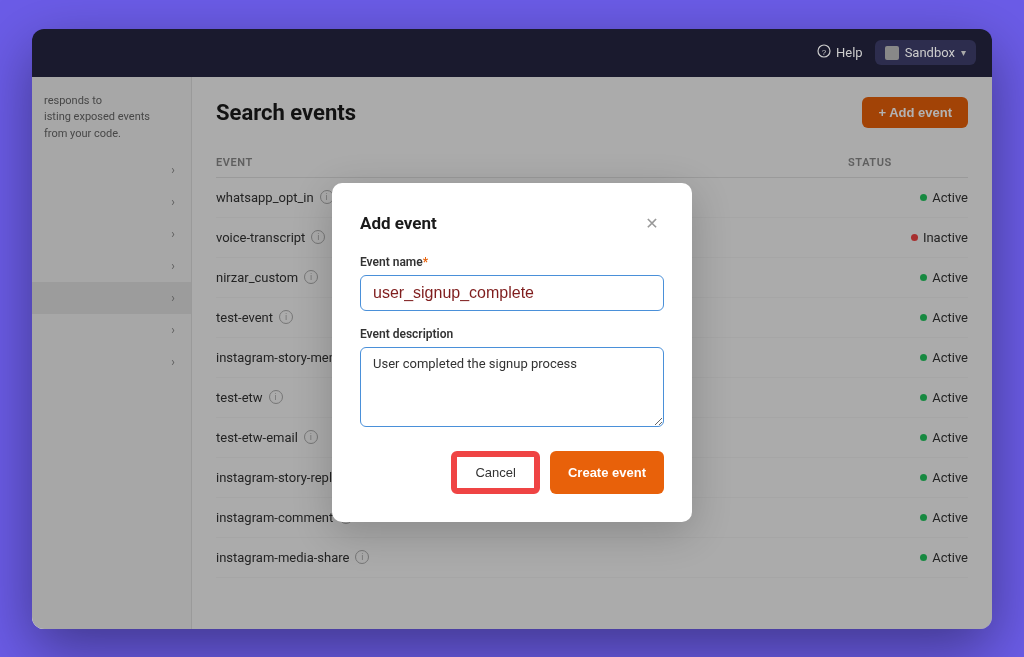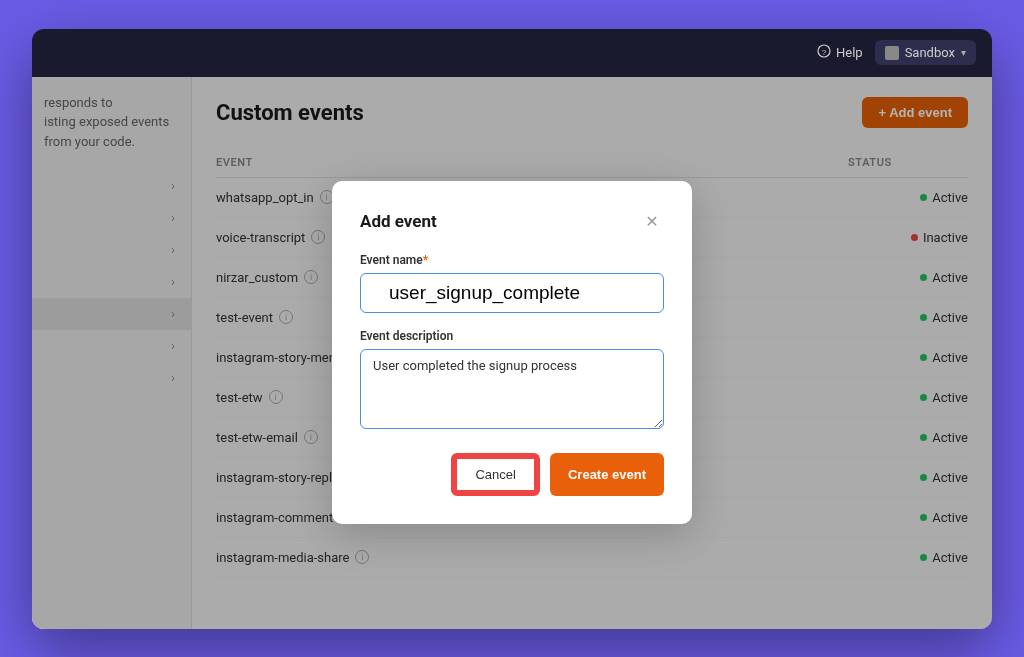--- a/index.html
+++ b/index.html
@@ -100,24 +100,24 @@
     .sidebar {
       width: 160px;
       background: #f0f0f0;
       border-right: 1px solid #ddd;
       flex-shrink: 0;
       padding: 16px 0;
     }
 
     .sidebar-text {
       padding: 0 12px;
-      font-size: 13px;
+      font-size: 11px;
       color: #666;
       line-height: 1.5;
-      margin-bottom: 19px;
+      margin-bottom: 12px;
     }
 
     .sidebar-item {
       display: flex;
       align-items: center;
       justify-content: flex-end;
       padding: 8px 10px;
       cursor: pointer;
       color: #555;
       font-size: 12px;
@@ -305,23 +305,23 @@
     }
 
     .form-label .required {
       color: #e8610a;
     }
 
     .form-input {
       width: 100%;
       border: 1.5px solid #4a90d9;
       border-radius: 6px;
-      padding: 8px 28px;
-      font-size: 19px;
-      color: #000000;
+      padding: 8px 12px;
+      font-size: 16px;
+      color: #7f1d1d;
       outline: none;
       background: white;
     }
 
     .form-textarea {
       width: 100%;
       border: 1.5px solid #4a90d9;
       border-radius: 6px;
       padding: 8px 12px;
       font-size: 13px;
@@ -409,21 +409,21 @@
       <div class="sidebar-item">
         <span class="chevron-right">›</span>
       </div>
       <div class="sidebar-item">
         <span class="chevron-right">›</span>
       </div>
     </aside>
 
     <div class="content">
       <div class="content-header">
-        <h1 class="page-title">Custom events</h1>
+        <h1 class="page-title">Search events</h1>
         <button class="add-event-btn">+ Add event</button>
       </div>
 
       <table class="events-table">
         <thead>
           <tr>
             <th>EVENT</th>
             <th>STATUS</th>
           </tr>
         </thead>

